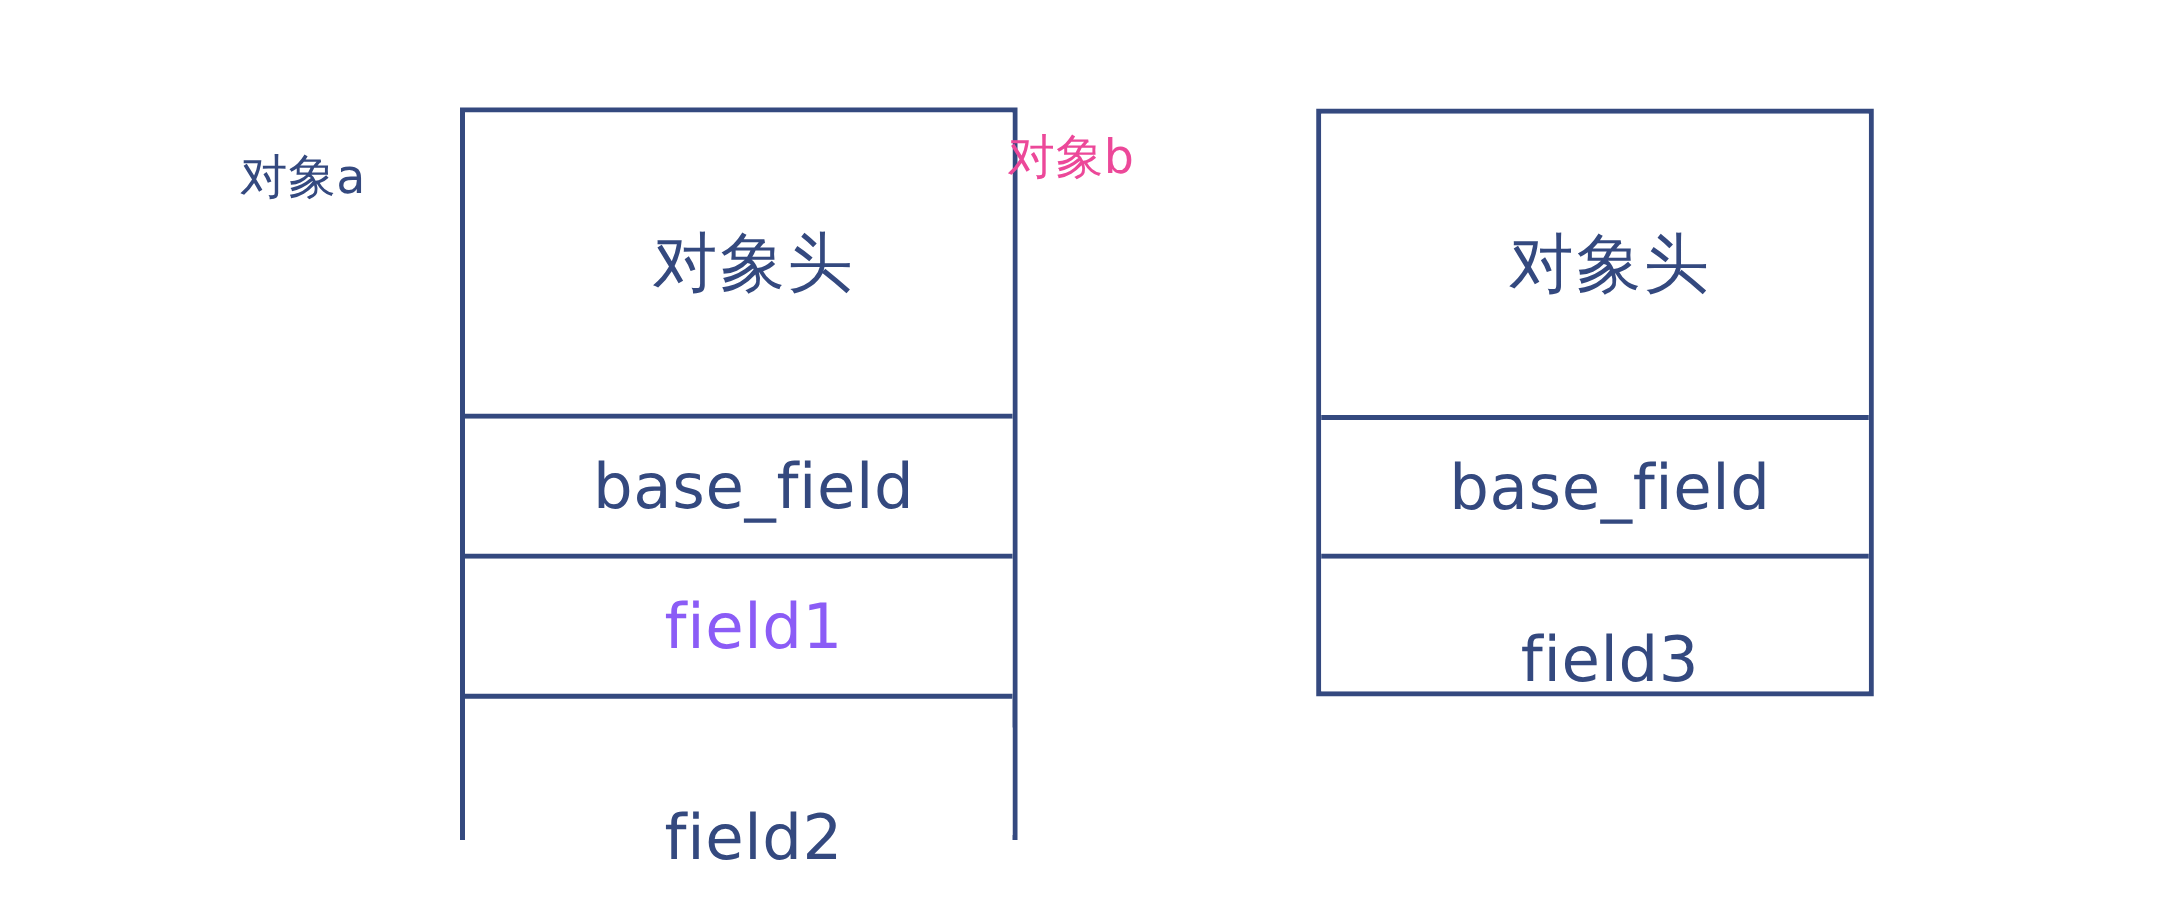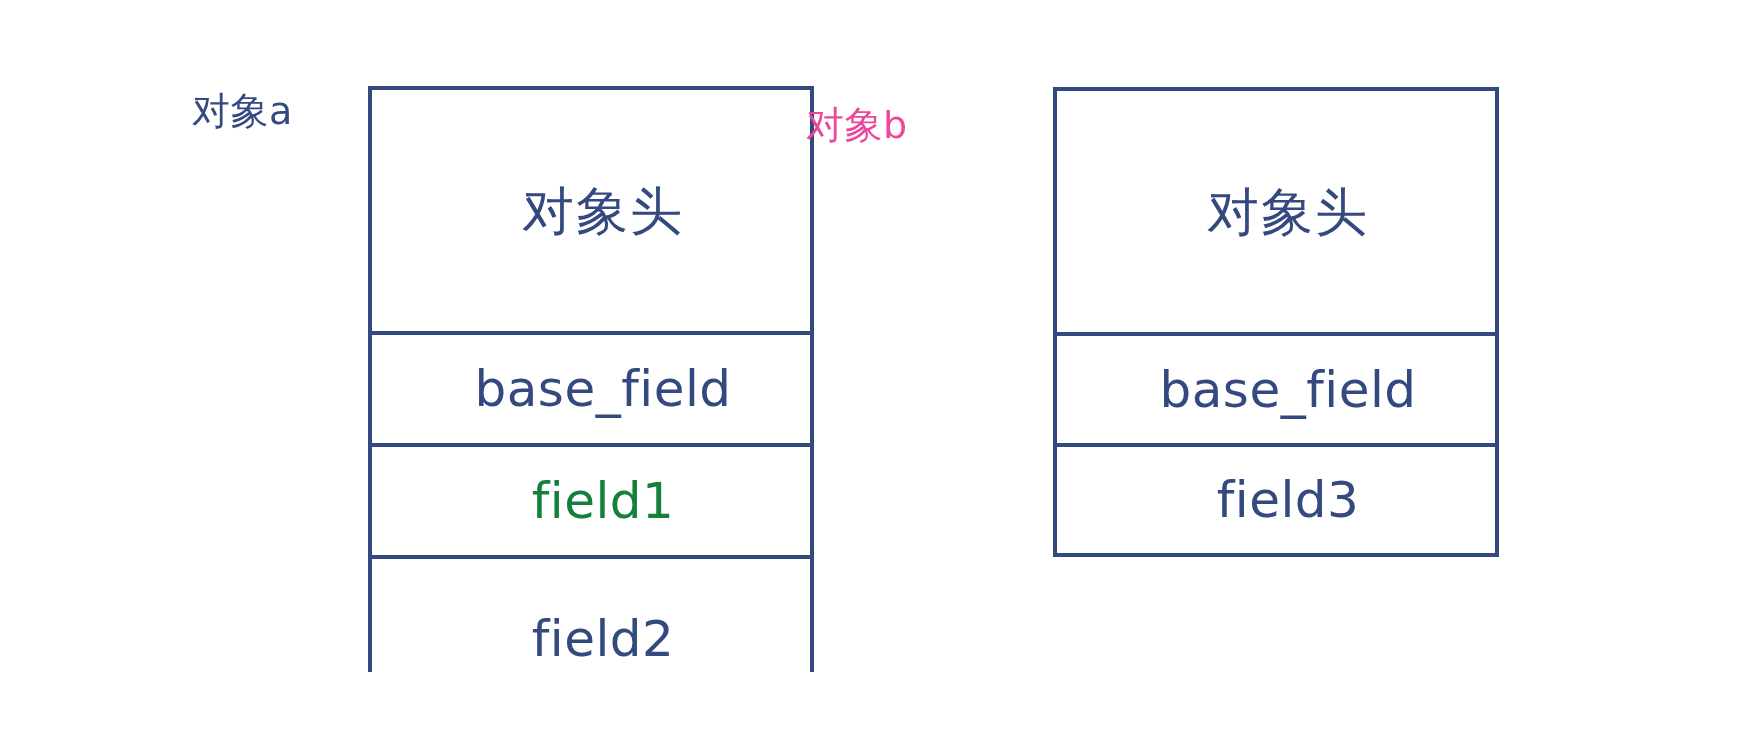--- a/index.html
+++ b/index.html
@@ -49,38 +49,39 @@
     display: flex;
     align-items: center;
     justify-content: center;
     color: #34497f;
     background: #ffffff;
     border-bottom: 4px solid #34497f;
     padding-left: 24px;
   }
   .row:last-child {
     border-bottom: none;
+    align-items: flex-end;
   }
   .row-text {
     color: #34497f;
     white-space: nowrap;
     line-height: 1;
   }
   .row-header .row-text {
     font-size: 52px;
     letter-spacing: 2px;
   }
   .row-field .row-text {
     font-size: 50px;
     letter-spacing: 0.5px;
   }
 
   
   #obj-a-box   { left: 368px;  top: 86px;  width: 446px; height: 586px; }
-  #obj-a-label { left: 192px;  top: 92px; }
+  #obj-a-label { left: 192px;  top: 122px; }
 
   
   #obj-b-box   { left: 1053px; top: 87px;  width: 446px; height: 470px; }
   #obj-b-label { left: 806px;  top: 106px; }
 </style>
 </head>
 <body style="background: rgb(255, 255, 255);">
 
 <div class="canvas" style="background: rgb(255, 255, 255);">
 
@@ -90,21 +91,21 @@
 
     <div class="row row-header" style="height: 245px; border-bottom-color: rgb(52, 73, 127);">
       <span class="row-text" style="color: rgb(52, 73, 127);">对象头</span>
     </div>
 
     <div class="row row-field" style="height: 112px; border-bottom-color: rgb(52, 73, 127);">
       <span class="row-text" style="color: rgb(52, 73, 127);">base_field</span>
     </div>
 
     <div class="row row-field" style="height: 112px; border-bottom-color: rgb(52, 73, 127);">
-      <span class="row-text" style="color: #15803d;">field1</span>
+      <span class="row-text" style="color: #8b5cf6;">field1</span>
     </div>
 
     <div class="row row-field" style="height: 113px; border-bottom-color: rgb(52, 73, 127); margin-top: 23px;">
       <span class="row-text" style="color: rgb(52, 73, 127);">field2</span>
     </div>
 
   </div>
 
   <div class="obj-label" id="obj-b-label" style="color: #ec4899;">对象b</div>
 

